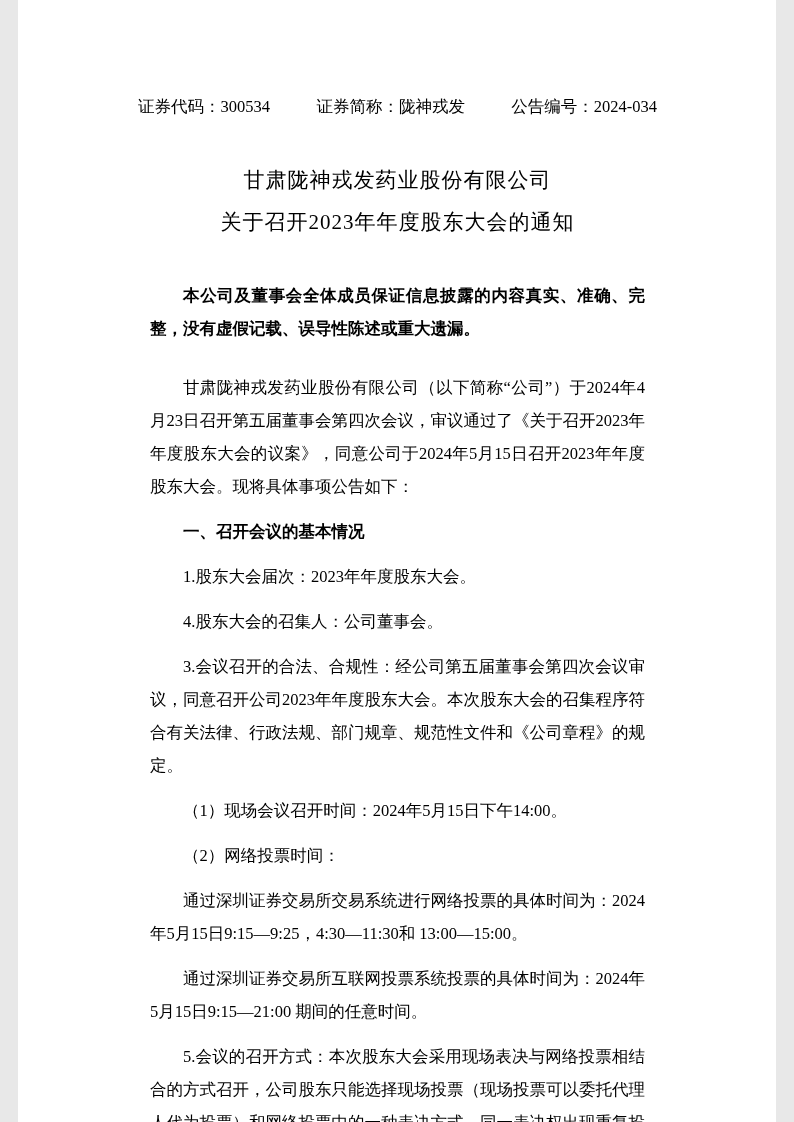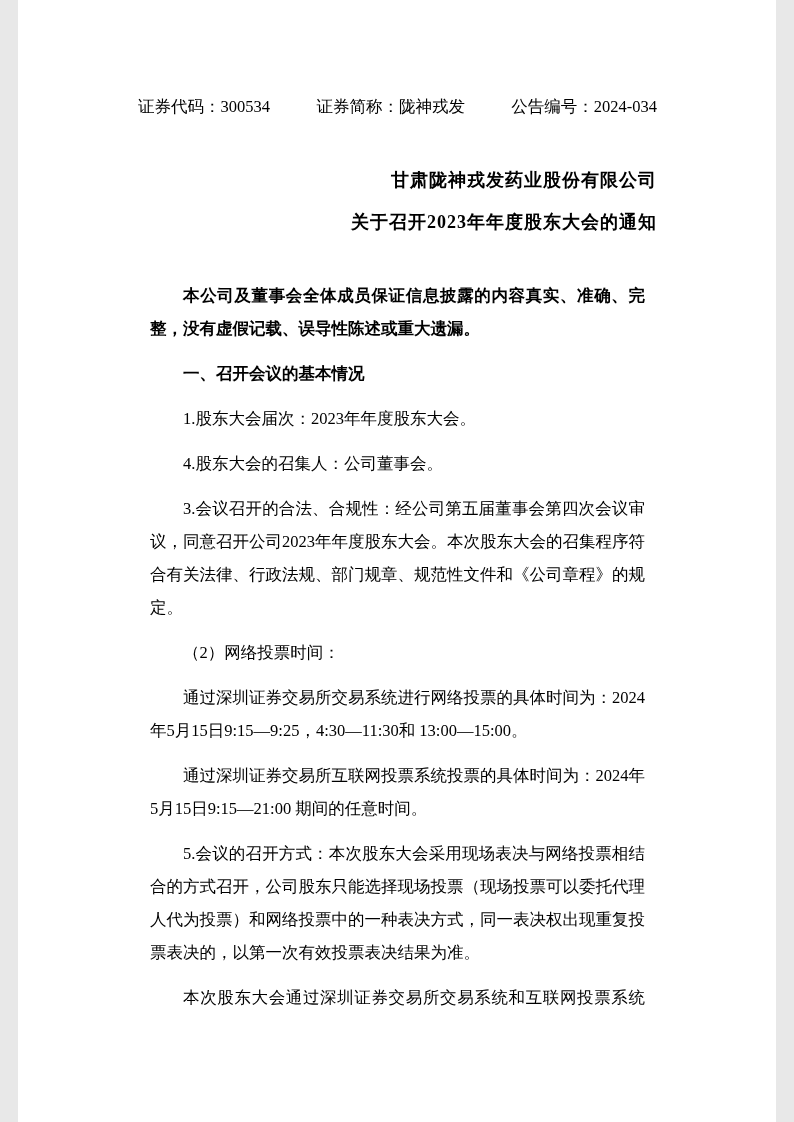--- a/index.html
+++ b/index.html
@@ -25,24 +25,24 @@
   }
   .header-row {
     margin-top: 90px;
     display: flex;
     justify-content: space-between;
     align-items: baseline;
     white-space: nowrap;
   }
   h1.doc-title, h2.doc-title {
     margin: 0;
-    text-align: right;
-    font-size: 18px;
+    text-align: center;
+    font-size: 21px;
     line-height: 42px;
-    font-weight: bold;
+    font-weight: normal;
     letter-spacing: 1px;
   }
   h1.doc-title { margin-top: 36px; }
   .body-text p {
     margin: 12px;
     text-align: justify;
   }
   .indent { text-indent: 2em; }
   .bold { font-weight: bold; }
   p.statement { margin-top: 36px; }
@@ -62,24 +62,26 @@
       <span>证券代码：300534</span>
       <span>证券简称：陇神戎发</span>
       <span>公告编号：2024-034</span>
     </div>
 
     <h1 class="doc-title">甘肃陇神戎发药业股份有限公司</h1>
     <h2 class="doc-title">关于召开2023年年度股东大会的通知</h2>
 
     <div class="body-text">
       <p class="statement bold indent">本公司及董事会全体成员保证信息披露的内容真实、准确、完整，没有虚假记载、误导性陈述或重大遗漏。</p>
+      <p class="intro indent">甘肃陇神戎发药业股份有限公司（以下简称“公司”）于2024年4月23日召开第五届董事会第四次会议，审议通过了《关于召开2023年年度股东大会的议案》，同意公司于2024年5月15日召开2023年年度股东大会。现将具体事项公告如下：</p>
       <p class="bold indent">一、召开会议的基本情况</p>
       <p class="indent">1.股东大会届次：2023年年度股东大会。</p>
       <p class="indent">4.股东大会的召集人：公司董事会。</p>
       <p class="indent">3.会议召开的合法、合规性：经公司第五届董事会第四次会议审议，同意召开公司2023年年度股东大会。本次股东大会的召集程序符合有关法律、行政法规、部门规章、规范性文件和《公司章程》的规定。</p>
+      <p class="indent">（1）现场会议召开时间：2024年5月15日下午14:00。</p>
       <p class="indent">（2）网络投票时间：</p>
       <p class="indent">通过深圳证券交易所交易系统进行网络投票的具体时间为：2024年5月15日9:15—9:25，4:30—11:30和 13:00—15:00。</p>
       <p class="indent">通过深圳证券交易所互联网投票系统投票的具体时间为：2024年5月15日9:15—21:00 期间的任意时间。</p>
       <p class="indent">5.会议的召开方式：本次股东大会采用现场表决与网络投票相结合的方式召开，公司股东只能选择现场投票（现场投票可以委托代理人代为投票）和网络投票中的一种表决方式，同一表决权出现重复投票表决的，以第一次有效投票表决结果为准。</p>
       <p class="indent justify-last">本次股东大会通过深圳证券交易所交易系统和互联网投票系统</p>
     </div>
 
   </div>
 </div>
 

